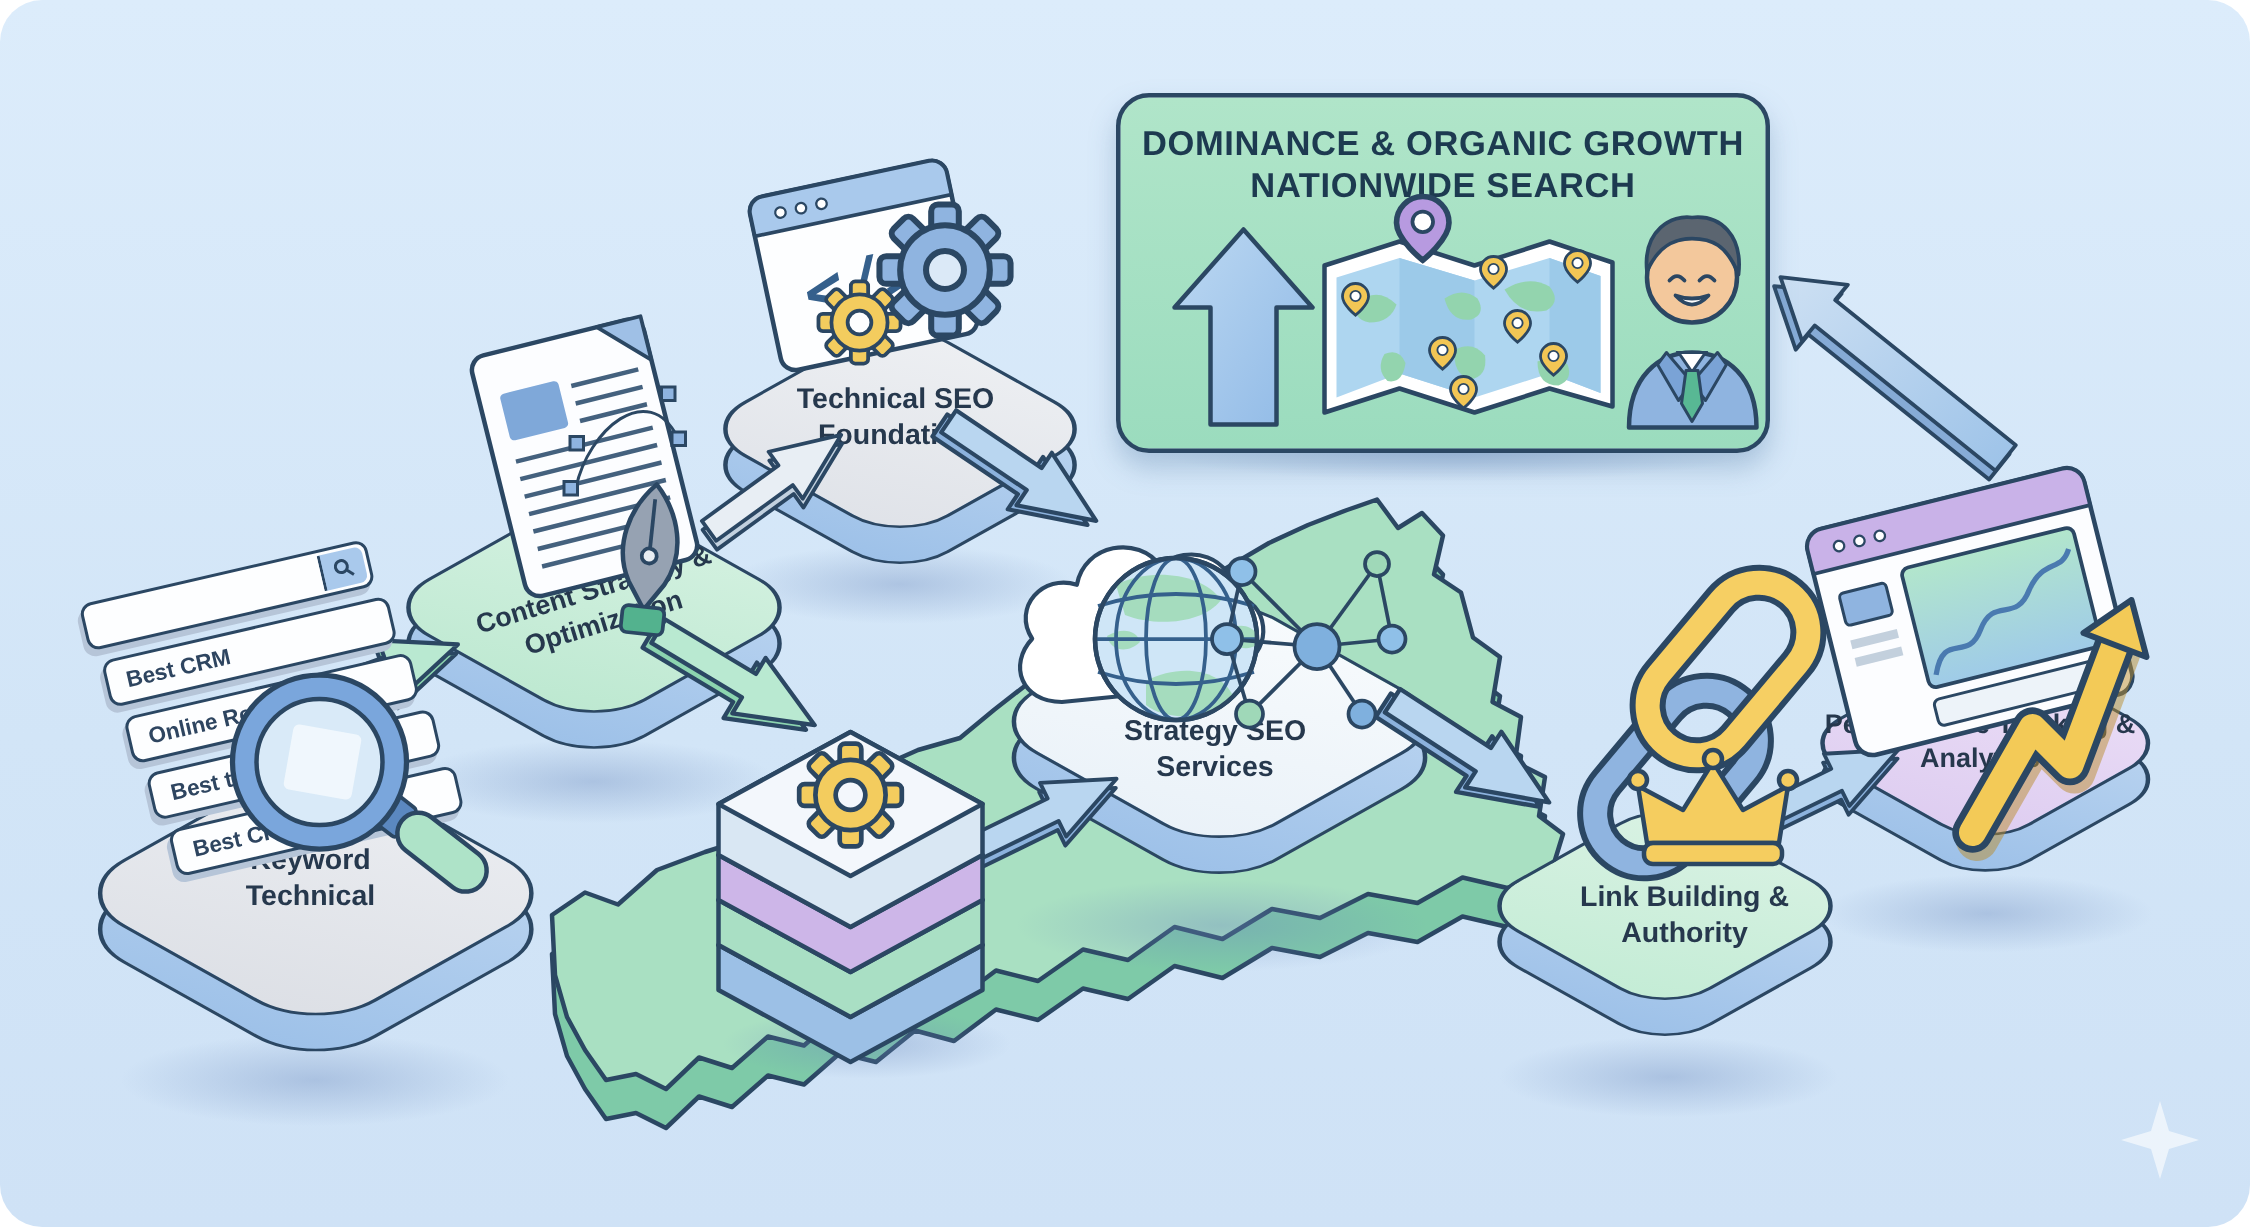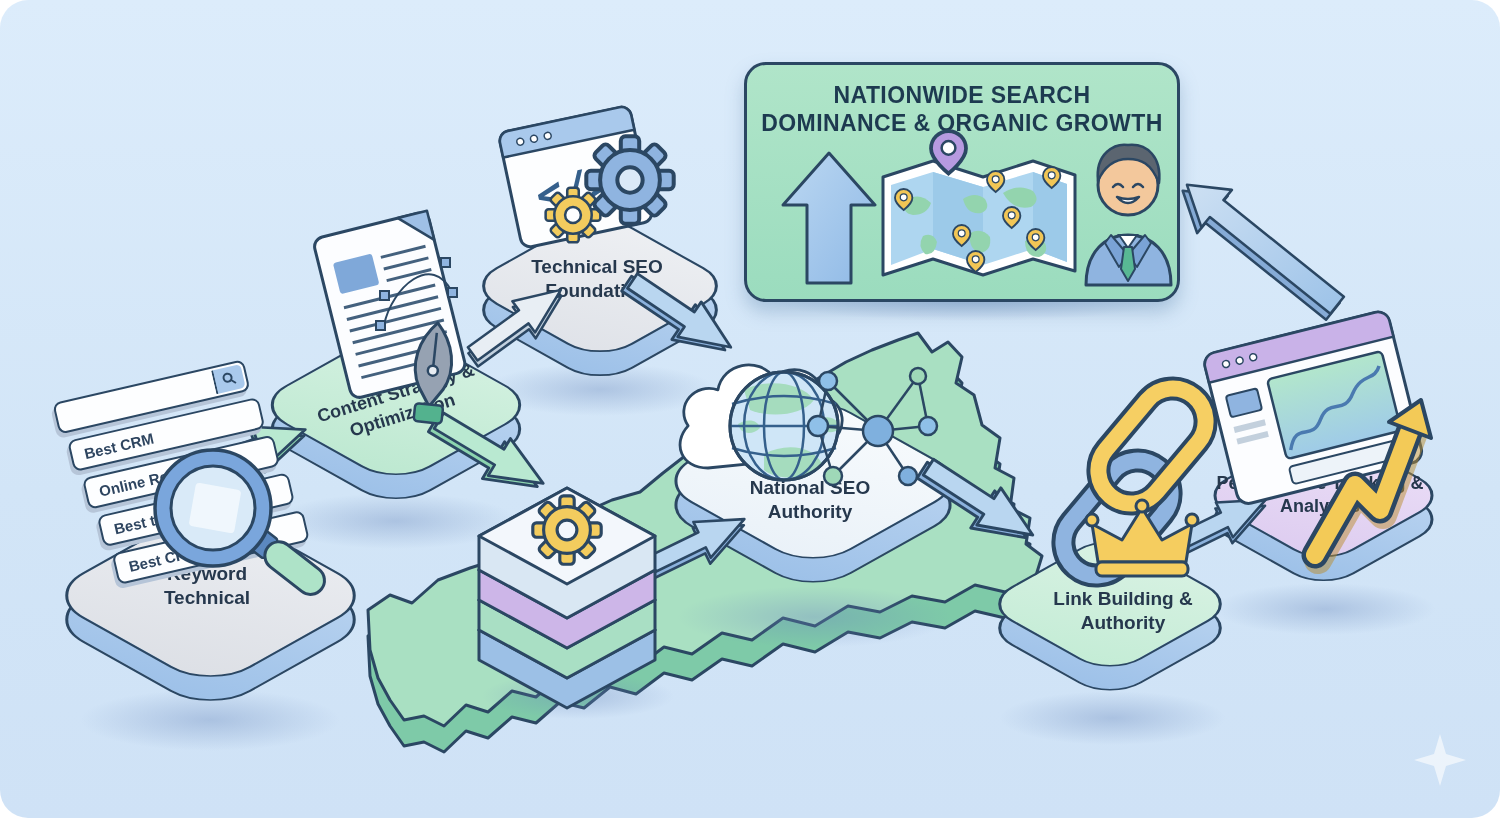--- a/index.html
+++ b/index.html
@@ -66,21 +66,21 @@
 
   <div class="platform" style="left:597px;top:283px;--s:188px;--top:linear-gradient(155deg,#eef0f3,#dfe2e8)">
     <div class="face base"></div>
     <div class="face top"></div>
     <div class="plabel" style="left:0;top:-4px;width:150px">Technical SEO Foundation</div>
   </div>
 
   <div class="platform" style="left:810px;top:478px;--s:222px;--top:linear-gradient(155deg,#f8fbfd,#e9f1f8)">
     <div class="face base"></div>
     <div class="face top"></div>
-    <div class="plabel" style="left:0;top:22px;width:150px">National SEO Authority</div>
+    <div class="plabel" style="left:0;top:22px;width:150px">Strategy SEO Services</div>
   </div>
 
   <div class="platform" style="left:1107px;top:601px;--s:178px;--top:linear-gradient(155deg,#daf2e4,#c3ecd5)">
     <div class="face base"></div>
     <div class="face top"></div>
     <div class="plabel" style="left:16px;top:10px;width:150px">Link Building &amp; Authority</div>
   </div>
 
   <div class="platform" style="left:1320px;top:492px;--s:175px;--top:linear-gradient(155deg,#ecdff7,#ddccf0)">
     <div class="face base"></div>
@@ -361,22 +361,22 @@
   </svg>
   <svg class="icon" style="left:1290px;top:300px;z-index:8" width="150" height="270" viewBox="0 0 150 270">
     <polyline points="25,255 65,185 90,210 120,130" fill="none" stroke="#b98e2f" stroke-width="28" stroke-linejoin="round" stroke-linecap="round" transform="translate(3,5)" opacity=".5"></polyline>
     <polyline points="25,255 65,185 90,210 120,130" fill="none" stroke="#2b4763" stroke-width="27" stroke-linejoin="round" stroke-linecap="round"></polyline>
     <polyline points="25,255 65,185 90,210 120,130" fill="none" stroke="#f3ca57" stroke-width="18" stroke-linejoin="round" stroke-linecap="round"></polyline>
     <polygon points="131,100 99,122 141,138" fill="#f3ca57" stroke="#2b4763" stroke-width="4" stroke-linejoin="round"></polygon>
   </svg>
 
   <div class="banner">
     <div class="banner-title">
+      <div>DOMINANCE &amp; ORGANIC GROWTH</div>
       <div>NATIONWIDE SEARCH</div>
-      <div>DOMINANCE &amp; ORGANIC GROWTH</div>
     </div>
     <svg style="left:32px;top:84px" width="100" height="140" viewBox="0 0 100 140">
       <defs>
           <linearGradient id="gUp" x1="0" y1="0" x2="1" y2="1">
         <stop offset="0" stop-color="#bcd8f2"></stop>
             <stop offset="1" stop-color="#8fb9e6"></stop>
           </linearGradient>
         </defs>
       <polygon points="50,4 96,56 72,56 72,134 28,134 28,56 4,56" fill="url(#gUp)" stroke="#2b4763" stroke-width="3" stroke-linejoin="round"></polygon>
     </svg>

